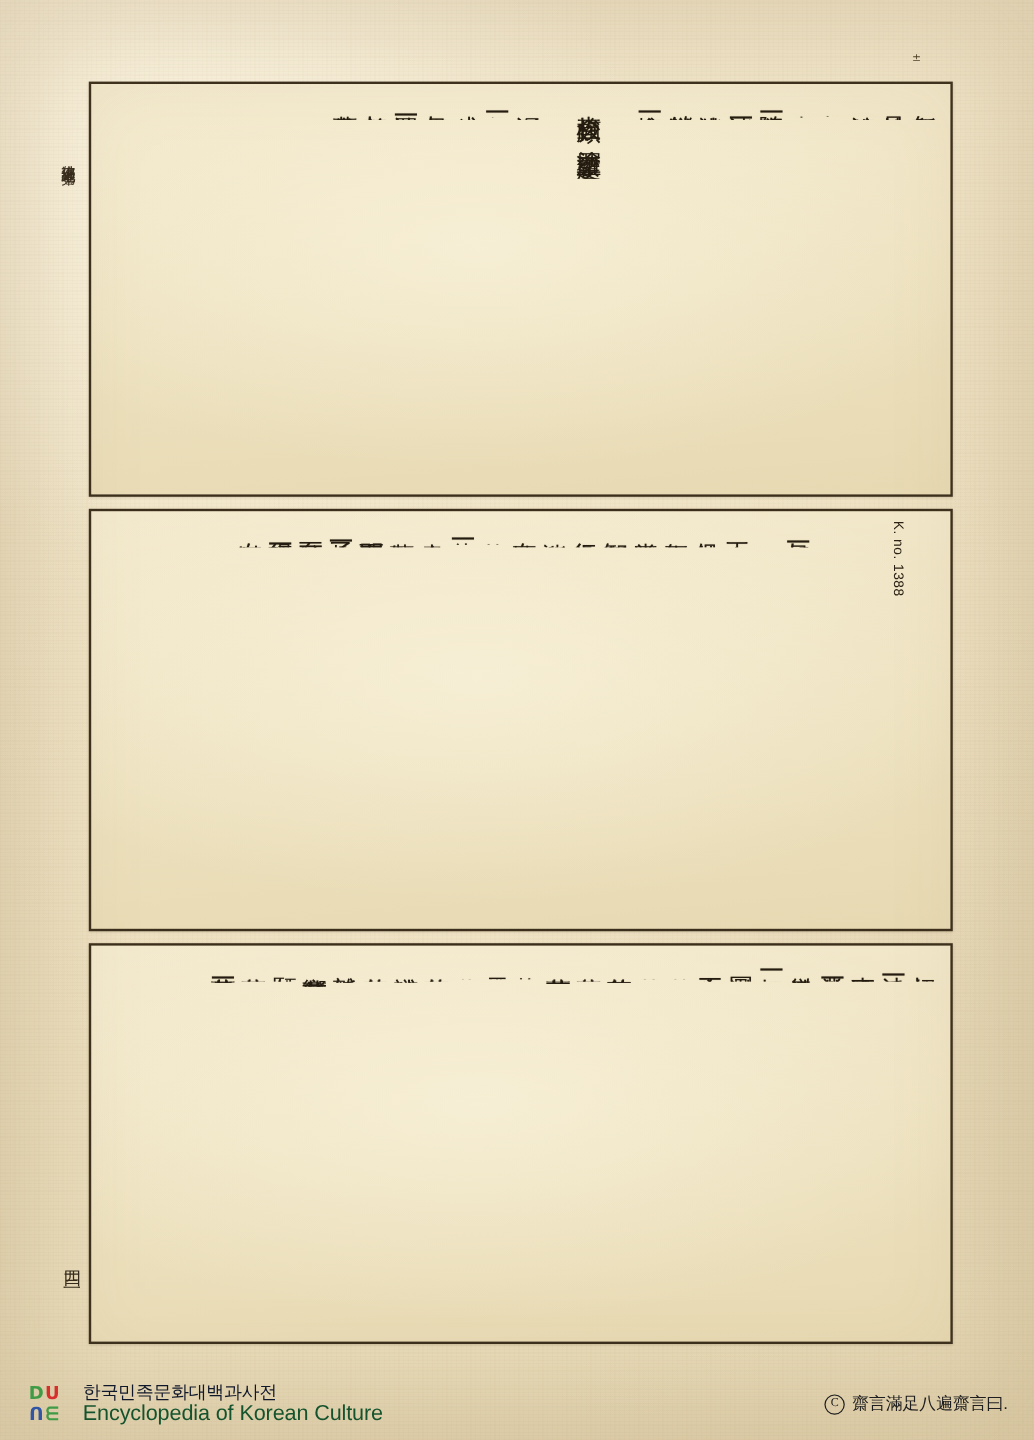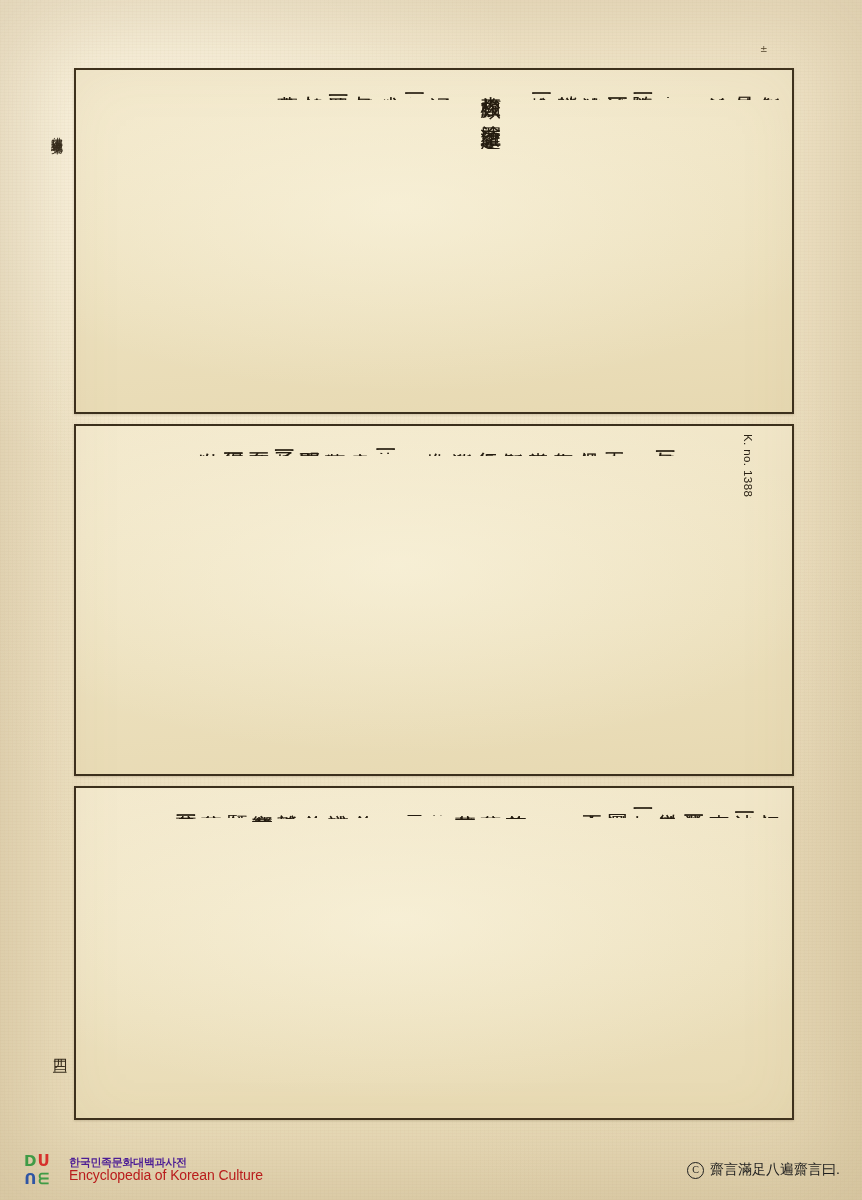--- a/index.html
+++ b/index.html
@@ -114,22 +114,22 @@
     padding:0 22px 0 24px;box-sizing:border-box;
   }
   #brand{display:flex;align-items:center;gap:9px;}
   #brand-mark{
     width:36px;height:34px;
     display:grid;grid-template-columns:1fr 1fr 1fr;grid-template-rows:1fr 1fr;
     gap:1px;
   }
   .mk{font-family:"DejaVu Sans",sans-serif;font-weight:bold;font-size:15px;line-height:16px;text-align:center;}
   #brand-text{display:flex;flex-direction:column;line-height:1.05;}
-  #brand-ko{font-size:11px;font-weight:bold;color:#4c1d95;letter-spacing:-.3px;}
-  #brand-en{font-size:14px;color:#b91c1c;letter-spacing:-.1px;}
+  #brand-ko{font-size:15px;font-weight:normal;color:#0f172a;letter-spacing:-.3px;}
+  #brand-en{font-size:18px;color:#14532d;letter-spacing:-.1px;}
   #copyright{font-size:14px;color:#1e1e1e;display:flex;align-items:center;gap:6px;}
   #c-glyph{
     display:inline-flex;align-items:center;justify-content:center;
     width:15px;height:15px;border:1.3px solid #1e1e1e;border-radius:50%;
     font-size:10px;line-height:1;font-family:"Liberation Serif",serif;
   }
   #footer-rule{
     position:absolute;left:74px;bottom:58px;width:716px;height:2px;
     background:#3b2f1c;opacity:.0;
   }

